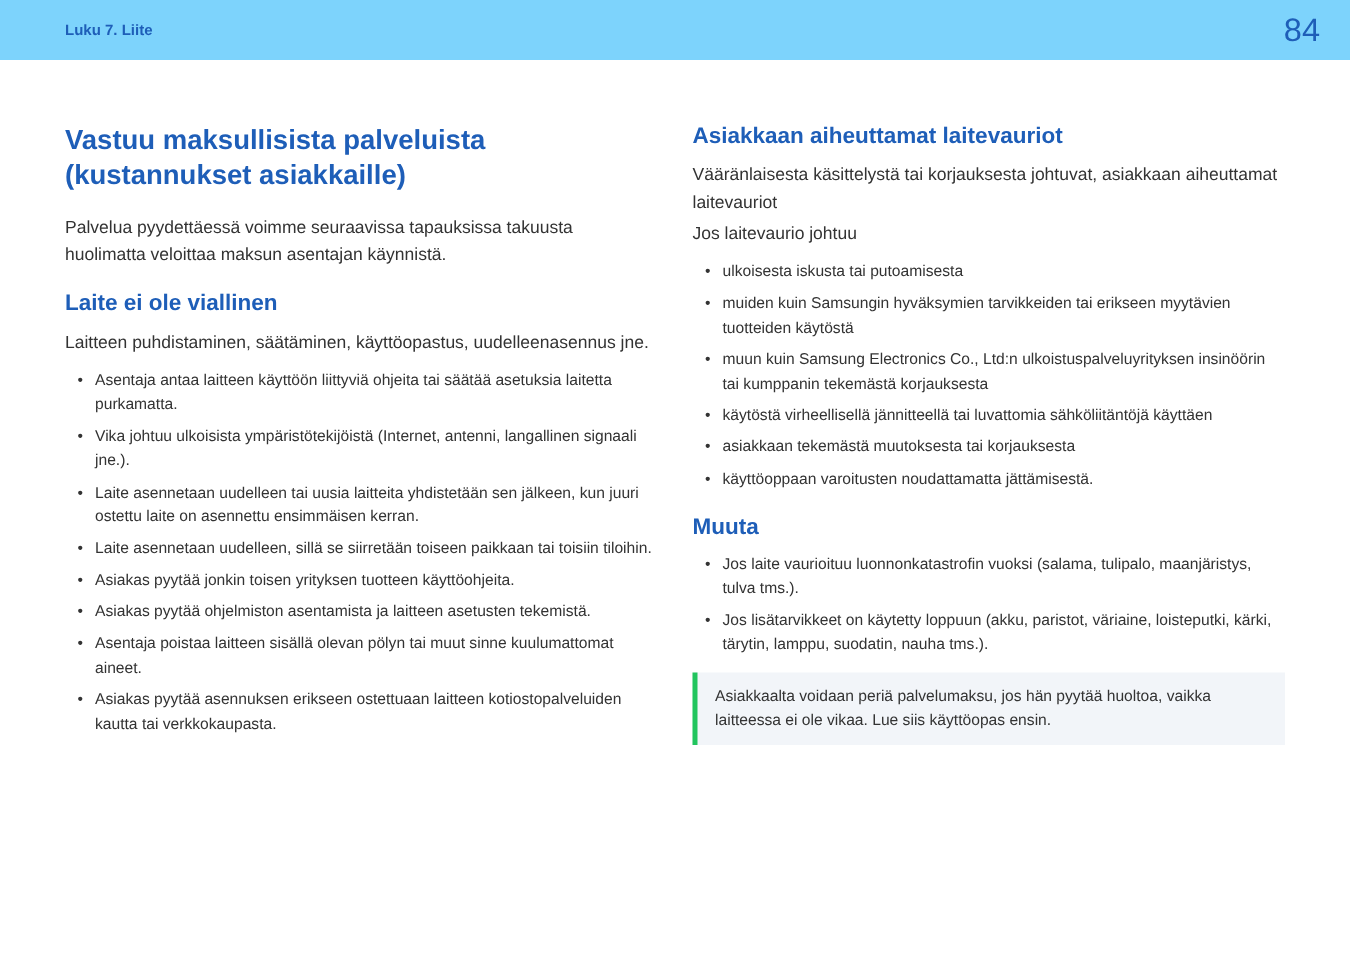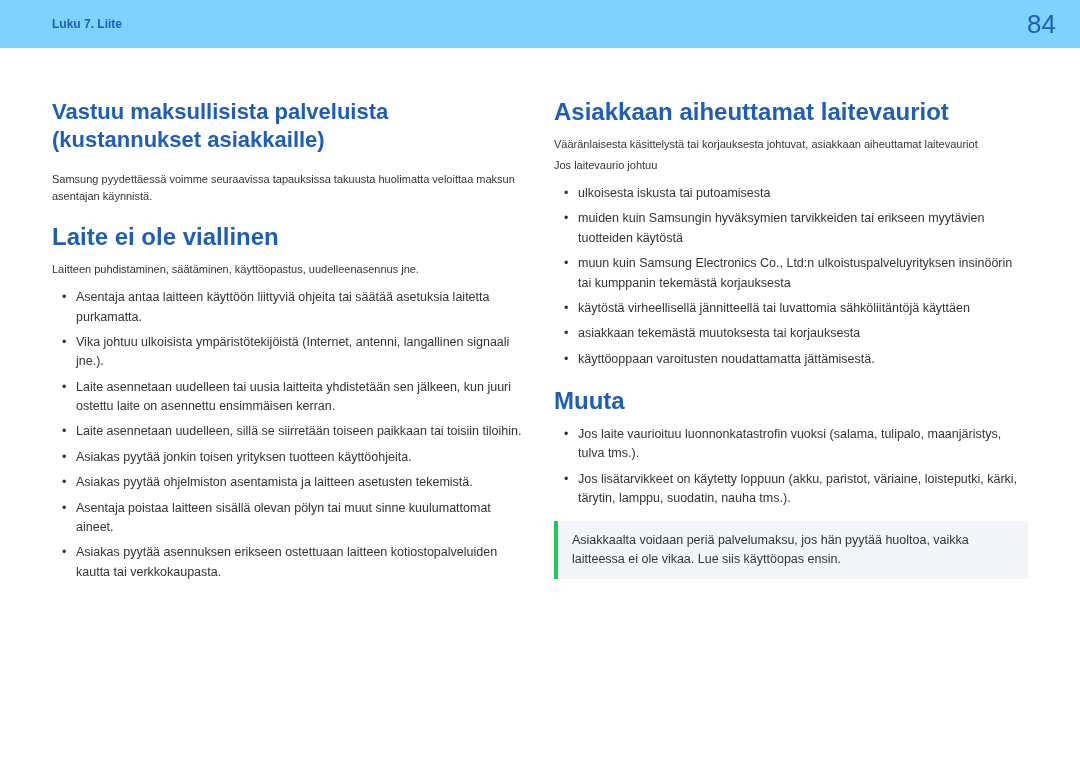--- a/index.html
+++ b/index.html
@@ -40,27 +40,27 @@
   }
   h1.main-title {
     color: #1e5eb8;
     font-size: 22px;
     font-weight: 700;
     line-height: 1.25;
     margin-bottom: 18px;
   }
   h2.sub-title {
     color: #1e5eb8;
-    font-size: 24px;
+    font-size: 18px;
     font-weight: 700;
     margin-top: 18px;
     margin-bottom: 10px;
   }
   p.body {
-    font-size: 11px;
+    font-size: 14px;
     line-height: 1.55;
     color: #333;
     margin-bottom: 10px;
   }
   ul.bullets {
     list-style: none;
     padding-left: 14px;
     font-size: 12.5px;
     line-height: 1.55;
     color: #333;
@@ -90,21 +90,21 @@
 <body>
 
 <div class="header-bar">
   <span class="header-label">Luku 7. Liite</span>
   <span class="page-number">84</span>
 </div>
 
 <div class="content">
   <div class="col">
     <h1 class="main-title">Vastuu maksullisista palveluista (kustannukset asiakkaille)</h1>
-    <p class="body">Samsung pyydettäessä voimme seuraavissa tapauksissa takuusta huolimatta veloittaa maksun asentajan käynnistä.</p>
+    <p class="body">Palvelua pyydettäessä voimme seuraavissa tapauksissa takuusta huolimatta veloittaa maksun asentajan käynnistä.</p>
 
     <h2 class="sub-title">Laite ei ole viallinen</h2>
     <p class="body">Laitteen puhdistaminen, säätäminen, käyttöopastus, uudelleenasennus jne.</p>
     <ul class="bullets">
       <li>Asentaja antaa laitteen käyttöön liittyviä ohjeita tai säätää asetuksia laitetta purkamatta.</li>
       <li>Vika johtuu ulkoisista ympäristötekijöistä (Internet, antenni, langallinen signaali jne.).</li>
       <li>Laite asennetaan uudelleen tai uusia laitteita yhdistetään sen jälkeen, kun juuri ostettu laite on asennettu ensimmäisen kerran.</li>
       <li>Laite asennetaan uudelleen, sillä se siirretään toiseen paikkaan tai toisiin tiloihin.</li>
       <li>Asiakas pyytää jonkin toisen yrityksen tuotteen käyttöohjeita.</li>
       <li>Asiakas pyytää ohjelmiston asentamista ja laitteen asetusten tekemistä.</li>

